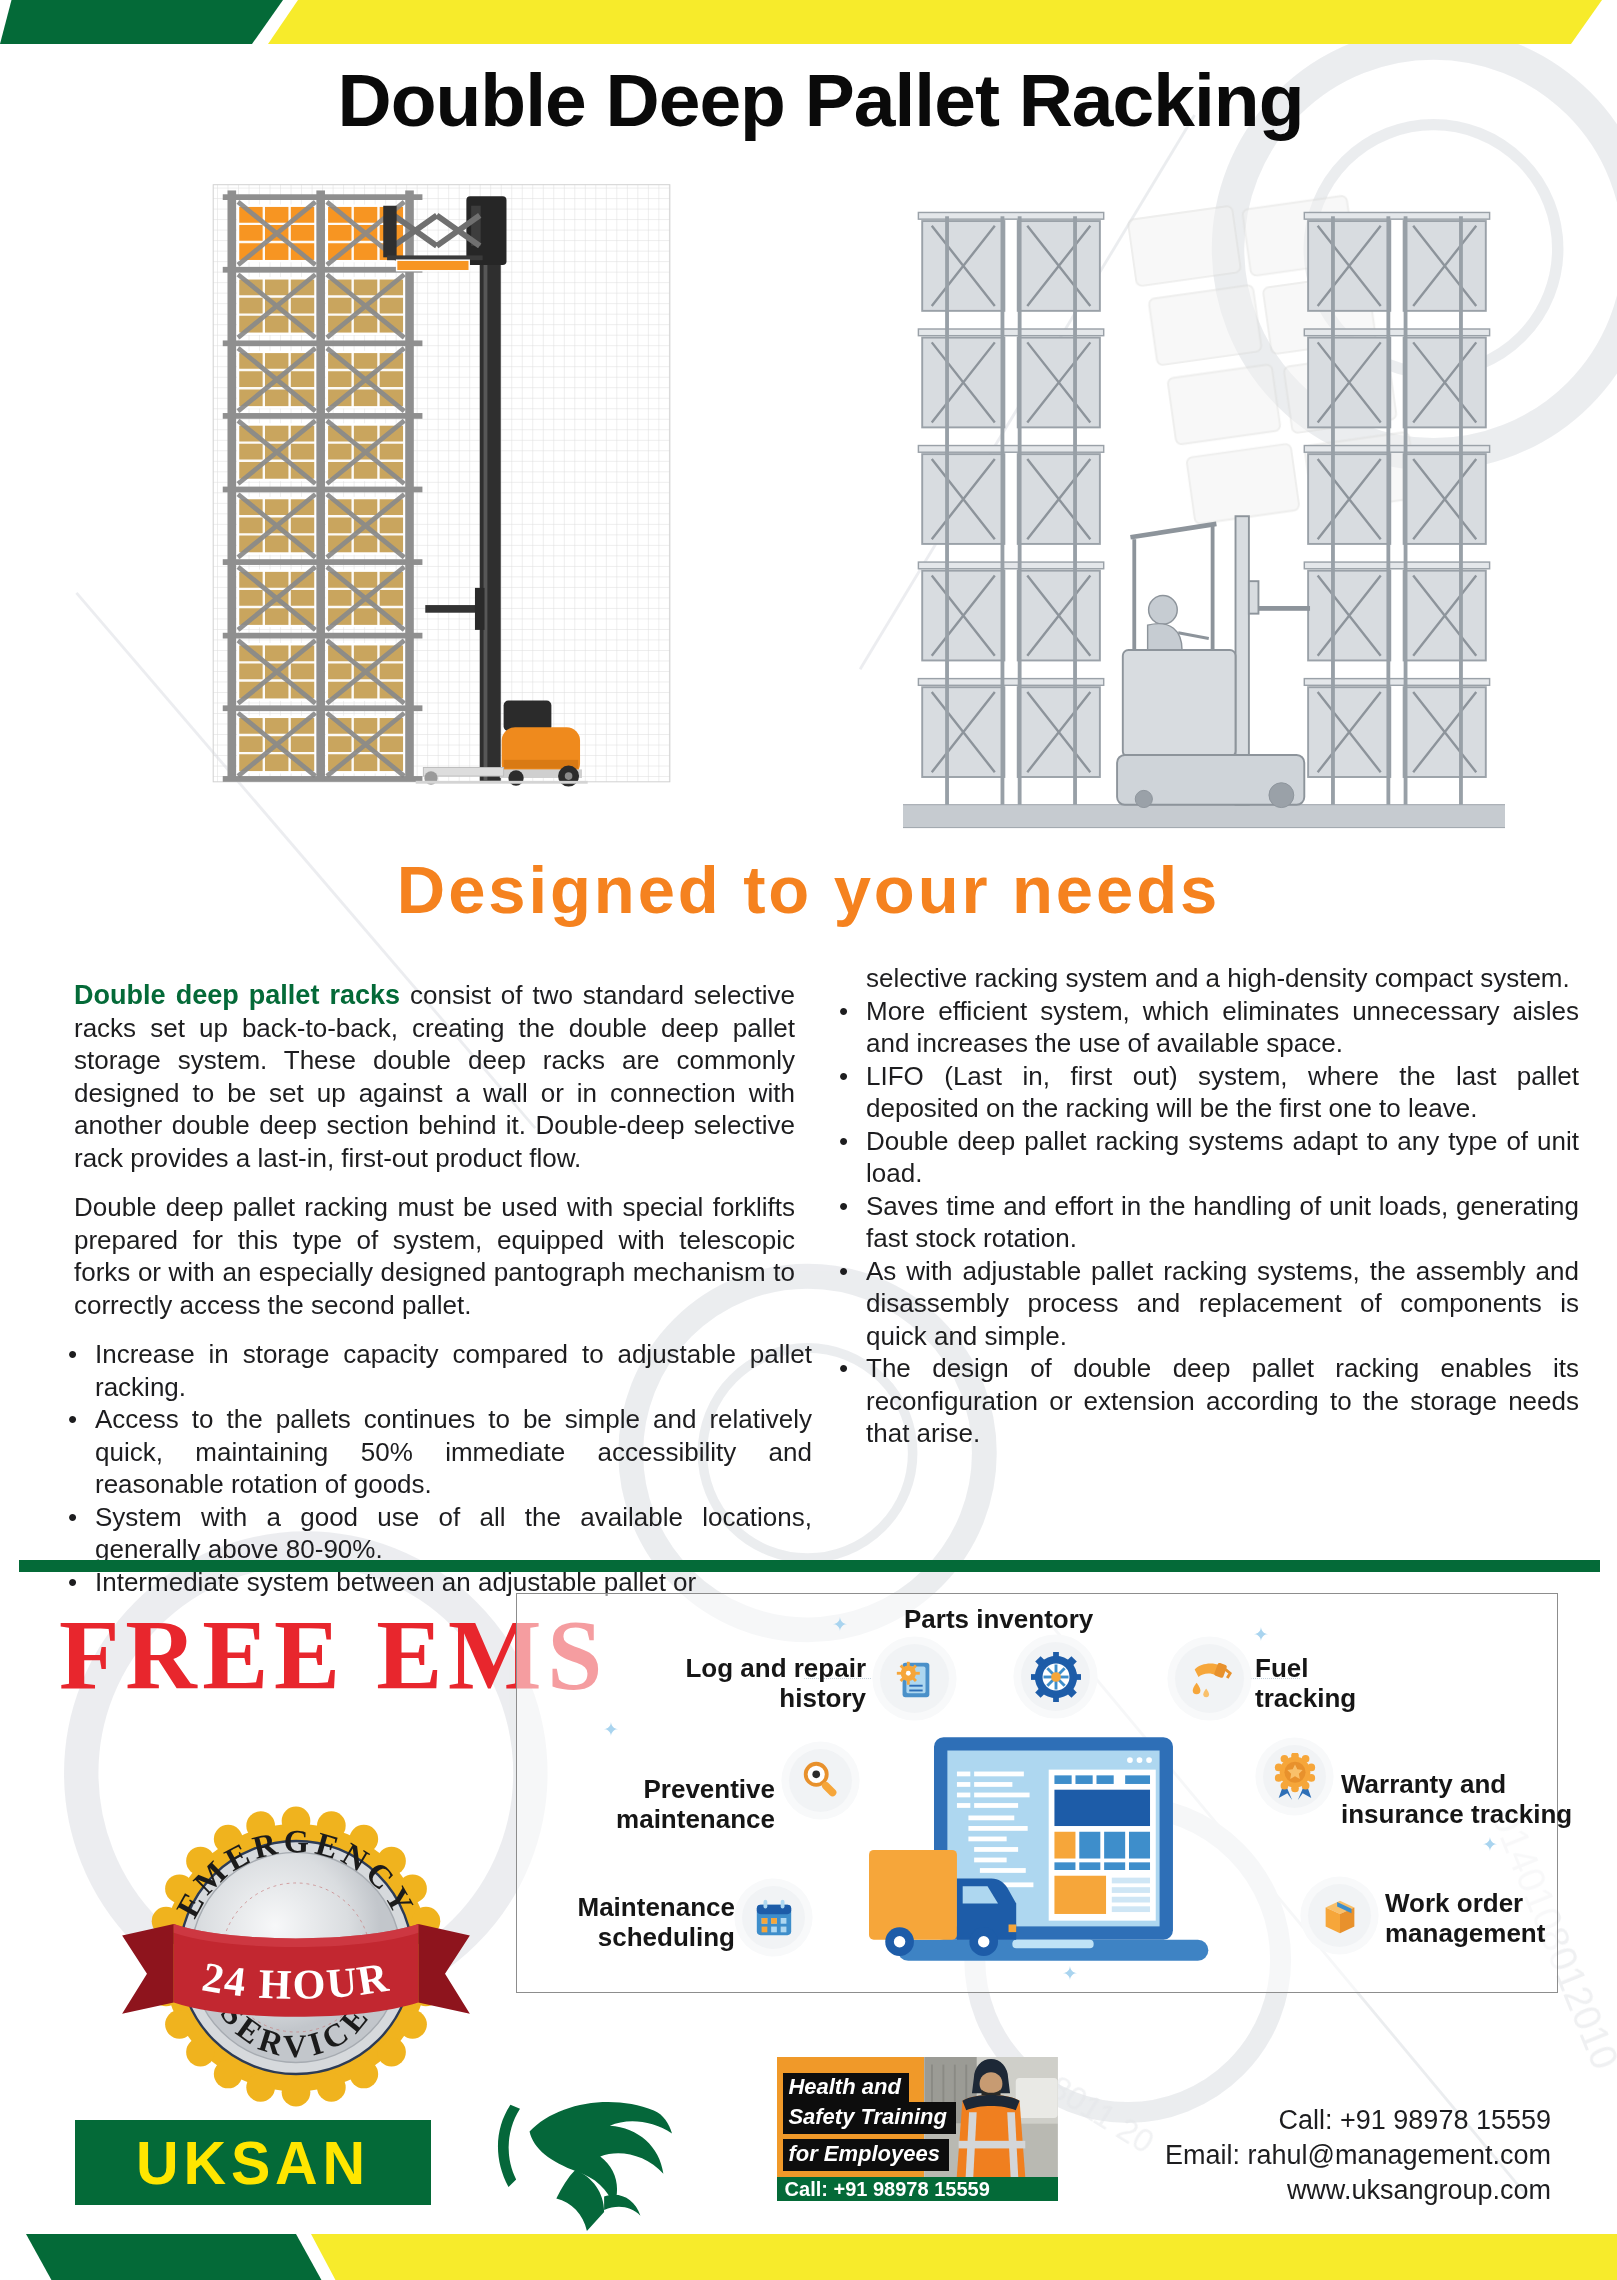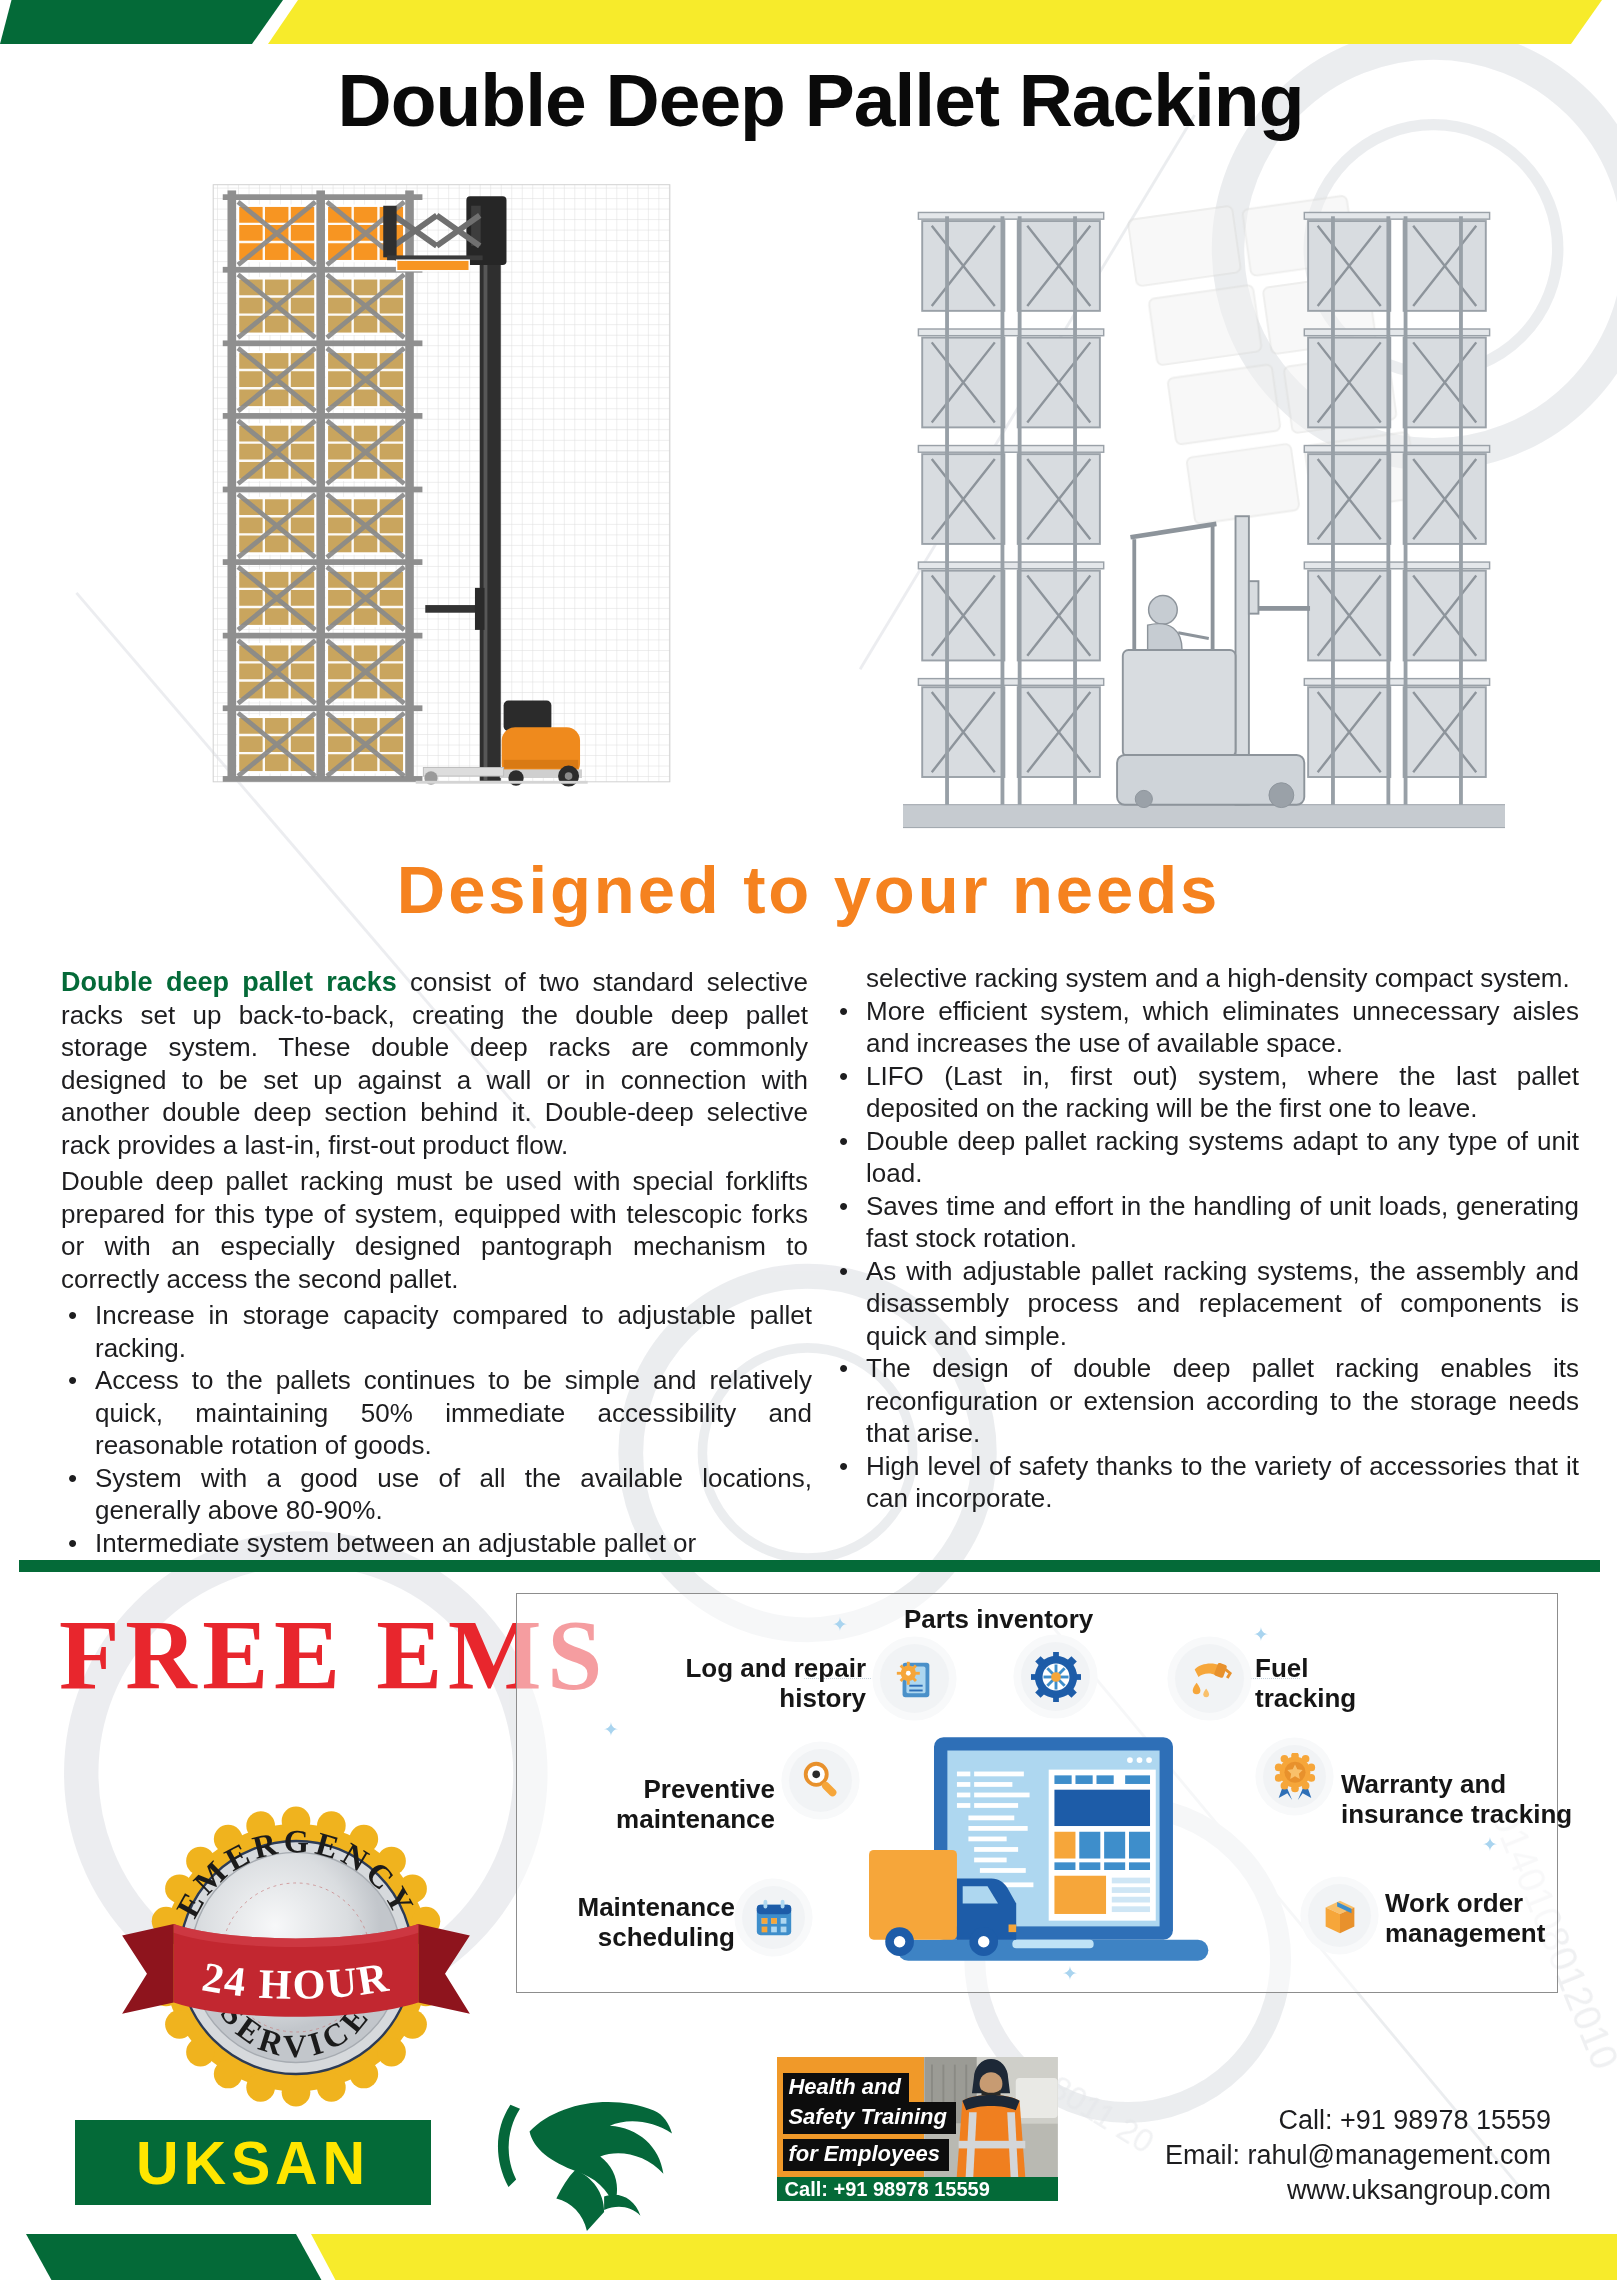--- a/index.html
+++ b/index.html
@@ -22,21 +22,21 @@
   
   .illus-left{position:absolute;left:196px;top:177px;}
   .illus-right{position:absolute;left:903px;top:201px;}
   .bg-art{position:absolute;left:0;top:0;z-index:0;}
   .fg{z-index:2;}
   
   .col{position:absolute;top:962px;font-size:26px;line-height:32.5px;text-align:justify;z-index:2;}
   .col-left{left:57px;width:755px;}
   .col-right{left:828px;width:751px;}
   .lead-bold{color:#046a38;font-weight:bold;font-size:27px;}
-  .col p{margin:4px;}
+  .col p{margin:17px;}
   ul.blist{margin:0;padding:0 0 0 38px;list-style:none;}
   ul.blist li{position:relative;}
   ul.blist li::before{content:"•";position:absolute;left:-27px;top:0;font-size:26px;color:#1d1d1f;}
   .continuation{padding-left:38px;}
   
   .divider{position:absolute;left:19px;top:1560px;width:1581px;height:11.5px;background:#046a38;z-index:2;}
   
   .free-ems{position:absolute;left:59px;top:1602px;z-index:2;}
   .free-ems .big{font-family:"Liberation Serif",serif;font-weight:bold;font-size:99px;
                  letter-spacing:5.7px;color:#e8262d;line-height:105px;}
@@ -277,21 +277,20 @@
   </div>
   <div class="col col-right">
     <div class="continuation">selective racking system and a high-density compact system.</div>
     <ul class="blist">
       <li><span>More efficient system, which eliminates unnecessary aisles and increases the use of available space.</span></li>
       <li><span>LIFO (Last in, first out) system, where the last pallet deposited on the racking will be the first one to leave.</span></li>
       <li><span>Double deep pallet racking systems adapt to any type of unit load.</span></li>
       <li><span>Saves time and effort in the handling of unit loads, generating fast stock rotation.</span></li>
       <li><span>As with adjustable pallet racking systems, the assembly and disassembly process and replacement of components is quick and simple.</span></li>
       <li><span>The design of double deep pallet racking enables its reconfiguration or extension according to the storage needs that arise.</span></li>
-      <li><span>High level of safety thanks to the variety of accessories that it can incorporate.</span></li>
     </ul>
   </div>
 
   <div class="divider"></div>
 
   <div class="free-ems">
     <div class="big">FREE EMS</div>
   </div>
 
   <svg class="badge" width="352" height="342" viewBox="0 0 368 358">

